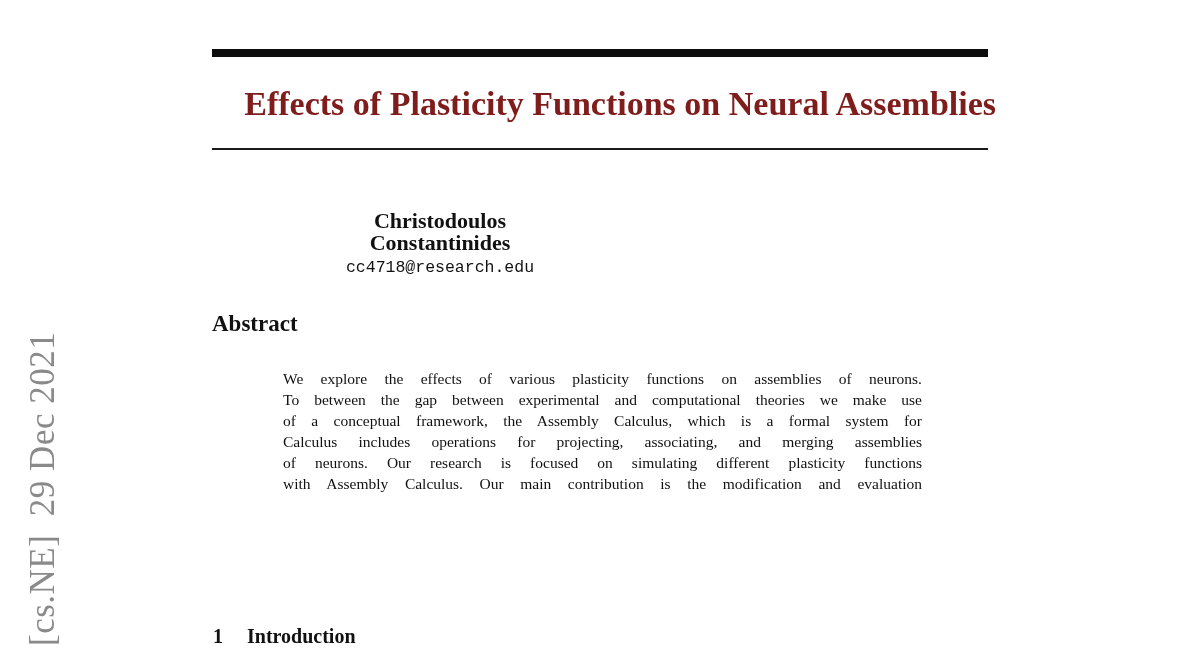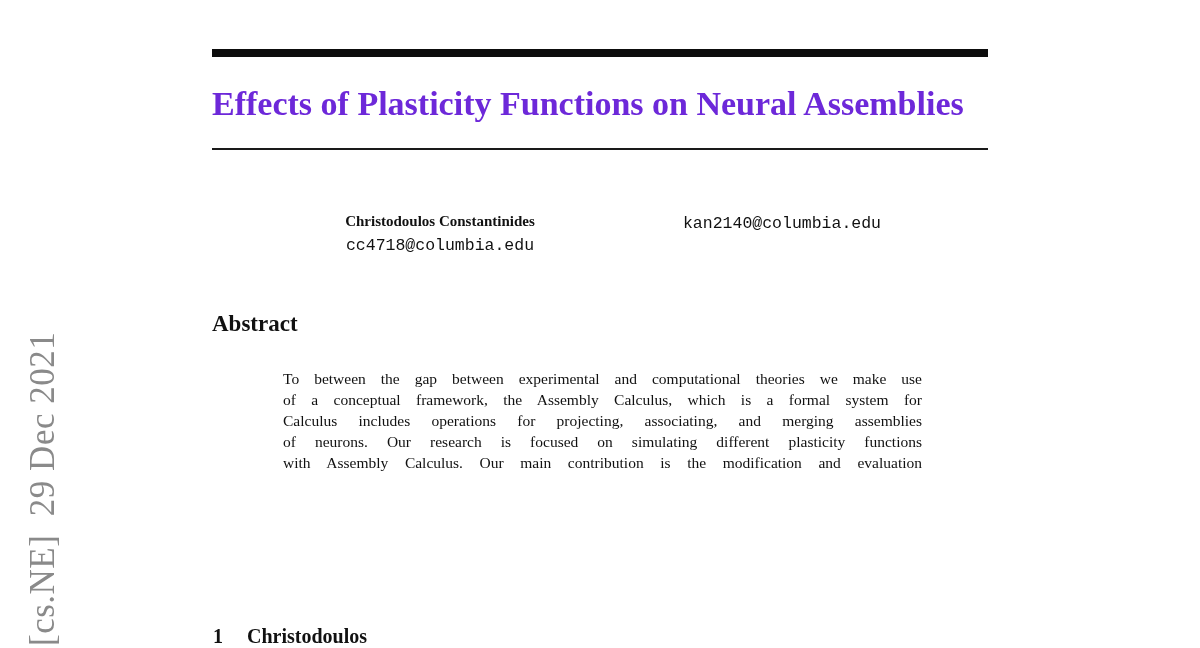--- a/index.html
+++ b/index.html
@@ -31,30 +31,30 @@
   .rule-thick {
     position: absolute; left: 212px; top: 49px;
     width: 776px; height: 8px; background: #0d0d0d;
   }
   .rule-thin {
     position: absolute; left: 212px; top: 148px;
     width: 776px; height: 2px; background: #1a1a1a;
   }
 
   .paper-title {
-    position: absolute; left: 212px; top: 85px; width: 776px;
-    text-align: left;
+    position: absolute; left: 220px; top: 85px; width: 776px;
+    text-align: right;
     font-size: 34px; font-weight: bold; line-height: 38px;
-    color: #6d28d9;
+    color: #7f1d1d;
   }
 
   .author-block { position: absolute; top: 210px; width: 270px; text-align: center; }
   .author-block.a1 { left: 305px; }
   .author-block.a2 { left: 647px; }
-  .author-name { font-size: 15px; font-weight: bold; line-height: 22px; }
+  .author-name { font-size: 22px; font-weight: bold; line-height: 22px; }
   .author-email {
     font-family: "Liberation Mono", monospace;
     font-size: 16.5px; line-height: 20px; margin-top: 4px;
   }
 
   .abstract-heading {
     position: absolute; left: 212px; top: 310px; width: 776px;
     text-align: left;
     font-size: 23px; font-weight: bold; line-height: 27px;
   }
@@ -85,34 +85,34 @@
   <div class="arxiv-stamp">[cs.NE]  29 Dec 2021</div>
 
   <div class="rule-thick"></div>
 
   <h1 class="paper-title">Effects of Plasticity Functions on Neural Assemblies</h1>
 
   <div class="rule-thin"></div>
 
   <div class="author-block a1">
     <div class="author-name">Christodoulos Constantinides</div>
-    <div class="author-email">cc4718@columbia.edu</div>
+    <div class="author-email">cc4718@research.edu</div>
   </div>
 
   <div class="author-block a2">
-    <div class="author-email">kan2140@columbia.edu</div>
   </div>
 
   <div class="abstract-heading">Abstract</div>
 
   <div class="abstract-body">
+    <div class="abs-line">We explore the effects of various plasticity functions on assemblies of neurons.</div>
     <div class="abs-line">To between the gap between experimental and computational theories we make use</div>
     <div class="abs-line">of a conceptual framework, the Assembly Calculus, which is a formal system for</div>
     <div class="abs-line">Calculus includes operations for projecting, associating, and merging assemblies</div>
     <div class="abs-line">of neurons. Our research is focused on simulating different plasticity functions</div>
     <div class="abs-line">with Assembly Calculus. Our main contribution is the modification and evaluation</div>
   </div>
 
   <div class="section-heading">
-    <span class="section-number">1</span><span>Christodoulos</span>
+    <span class="section-number">1</span><span>Introduction</span>
   </div>
 
 </div>
 
 </body></html>

